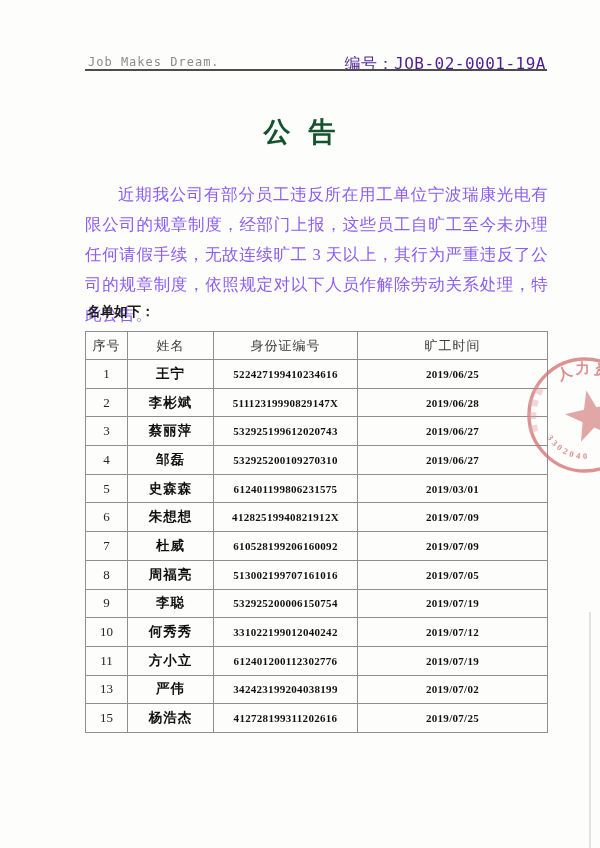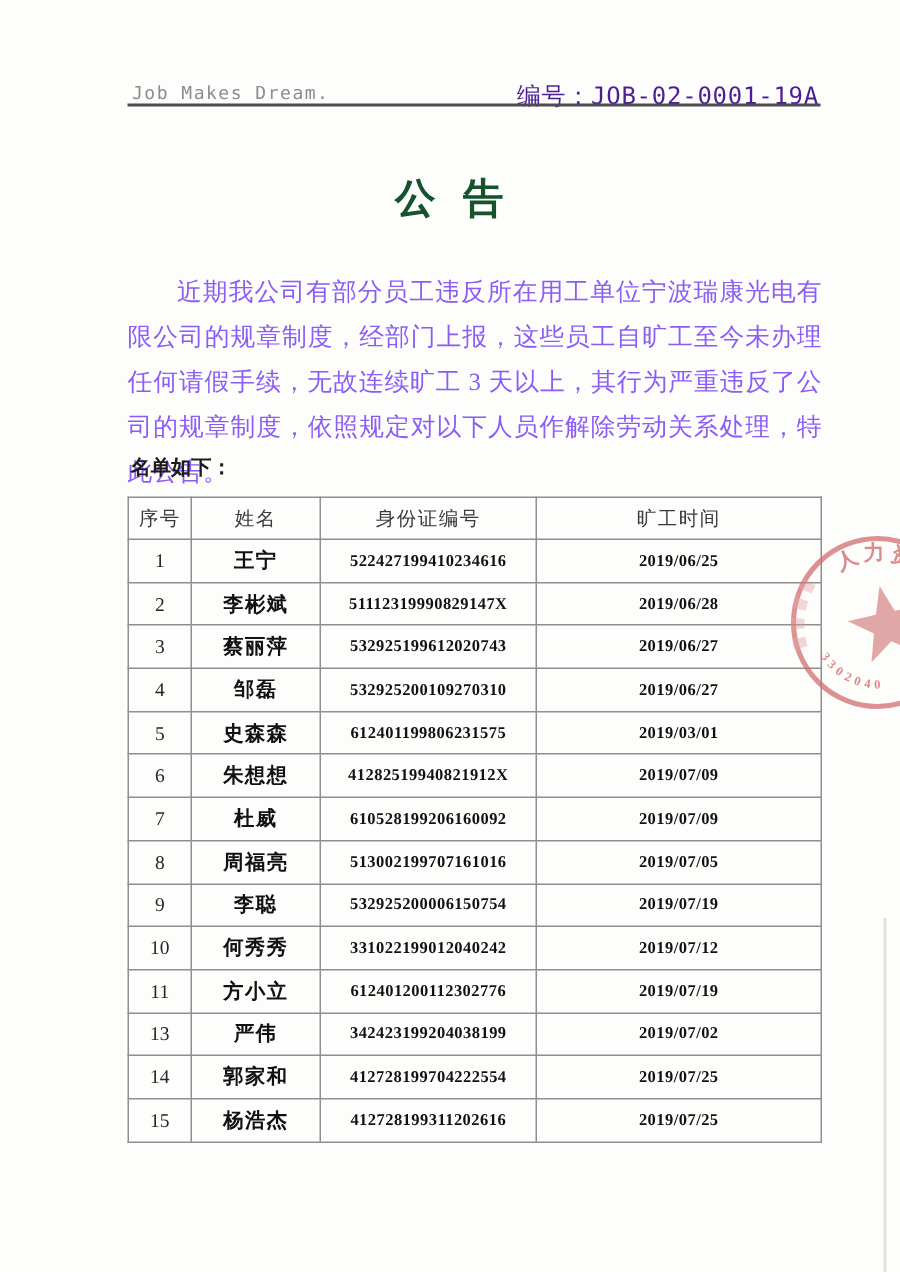--- a/index.html
+++ b/index.html
@@ -169,26 +169,20 @@
         <td class="c2">612401200112302776</td>
         <td class="c3">2019/07/19</td>
       </tr>
       <tr>
         <td class="c0">13</td>
         <td class="c1">严伟</td>
         <td class="c2">342423199204038199</td>
         <td class="c3">2019/07/02</td>
       </tr>
       <tr>
-        <td class="c0">14</td>
-        <td class="c1">郭家和</td>
-        <td class="c2">412728199704222554</td>
-        <td class="c3">2019/07/25</td>
-      </tr>
-      <tr>
         <td class="c0">15</td>
         <td class="c1">杨浩杰</td>
         <td class="c2">412728199311202616</td>
         <td class="c3">2019/07/25</td>
       </tr>
     </tbody>
 </table>
 
 <svg class="seal" viewBox="0 0 150 150" xmlns="http://www.w3.org/2000/svg">
   <defs>

